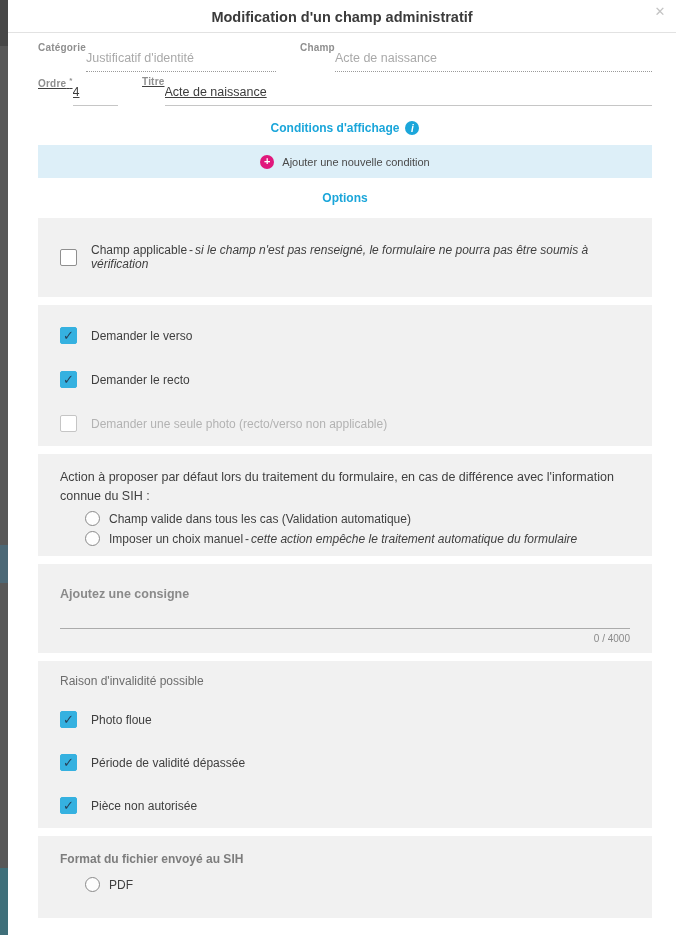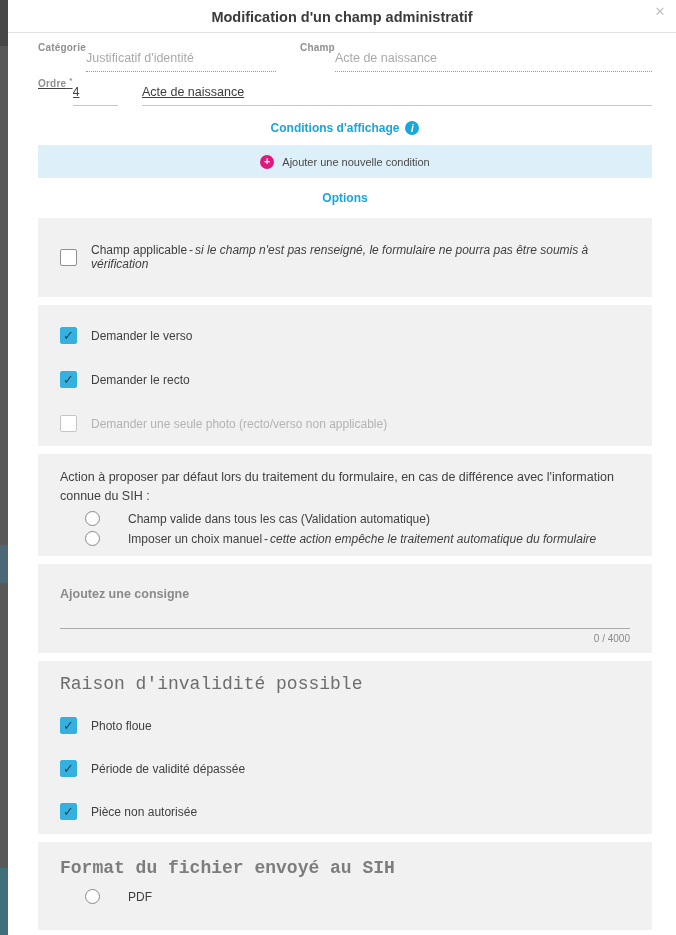--- a/index.html
+++ b/index.html
@@ -109,41 +109,41 @@
   .cb.checked::after { content: "\2713"; color: #27425a; font-size: 13px; font-weight: bold; }
   .check-label { font-size: 12px; color: #3f3f3f; }
   .check-row.disabled { cursor: default; }
   .check-row.disabled .cb { border-color: #c5c5c5; }
   .check-row.disabled .check-label { color: #b3b3b3; }
   .hint { font-style: italic; }
   .sep { padding: 0 2px; }
 
   
   .radio-group { margin-left: 25px; }
-  .radio-row { display: flex; align-items: center; gap: 28px; height: 19px; cursor: pointer; }
+  .radio-row { display: flex; align-items: center; gap: 9px; height: 19px; cursor: pointer; }
   .radio-row + .radio-row { margin-top: 1px; }
   .rb {
     flex: none; width: 15px; height: 15px; border-radius: 50%;
     border: 1px solid #8a8a8a; background: #fdfdfd;
   }
   .radio-label { font-size: 12px; color: #3f3f3f; }
   .intro-text { font-size: 12.5px; color: #3f3f3f; line-height: 19px; margin-bottom: 3px; }
 
   
   .consigne-label { font-size: 12.5px; font-weight: bold; color: #8a8a8a; }
   .consigne-input {
     display: block; width: 100%;
     border: none; border-bottom: 1px solid #ababab; outline: none;
     background: transparent; font-family: inherit; font-size: 12px;
     padding: 8px 0 4px 0;
   }
   .char-counter { text-align: right; font-size: 10px; color: #8a8a8a; margin-top: 4px; }
 
   
-  .section-label      { font-size: 18px; color: #6d6d6d; font-family: Liberation Mono, monospace; }
+  .section-label      { font-size: 12px; color: #6d6d6d; }
   .section-label.bold { font-weight: bold; color: #7d7d7d; }
   .p-raison .check-group { margin-top: 23px; }
   .p-raison .check-row + .check-row { margin-top: 26px; }
   .p-format .radio-group { margin-top: 9px; }
 </style>
 </head>
 <body>
 
 <div class="backdrop-strip">
   <div class="seg-top"></div>
@@ -170,20 +170,21 @@
           <span class="fld-label">Champ</span>
           <input class="u-dotted" readonly="" value="Acte de naissance" style="">
         </div>
       </div>
       <div class="field-row row2">
         <div class="fld w-ordre">
           <span class="fld-label"><span>Ordre</span>&nbsp;<sup>*</sup></span>
           <input class="u-solid" value="4" style="">
         </div>
         <div class="fld w-titre">
+          <span class="fld-label">Titre</span>
           <input class="u-solid" value="Acte de naissance" style="">
         </div>
       </div>
     </div>
 
     <div class="center-heading h-conditions">
       <span>Conditions d'affichage</span>
       <span class="info-icon">i</span>
     </div>
 

